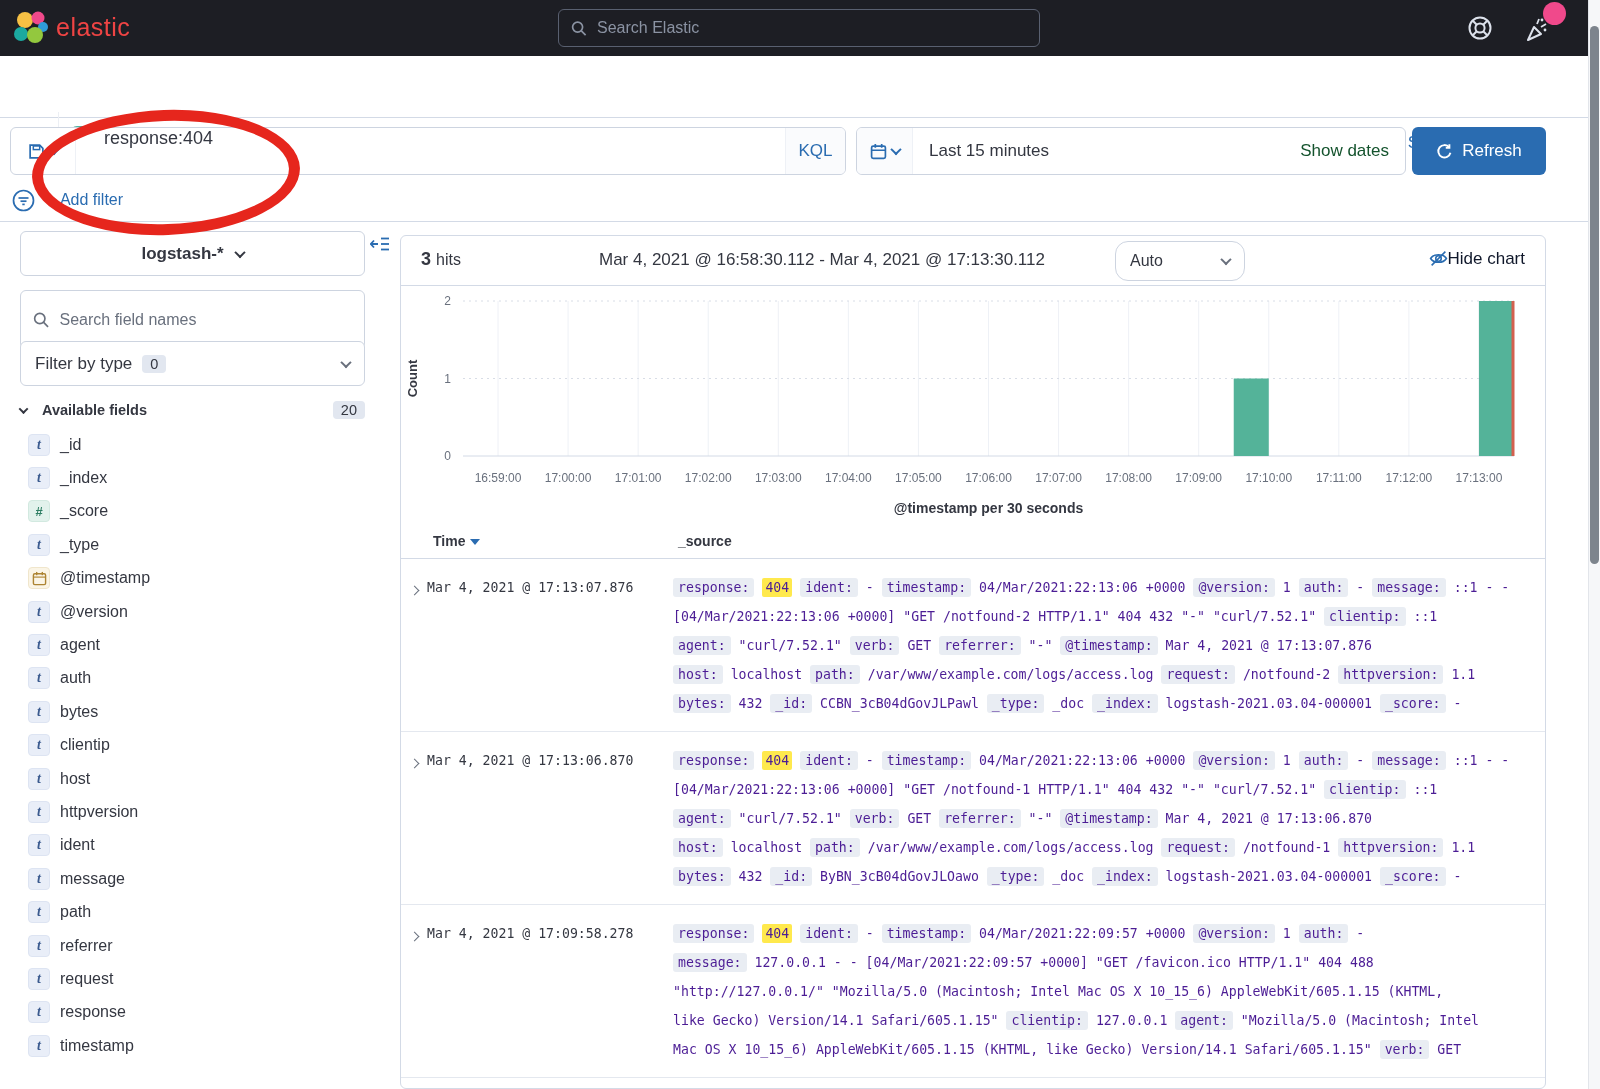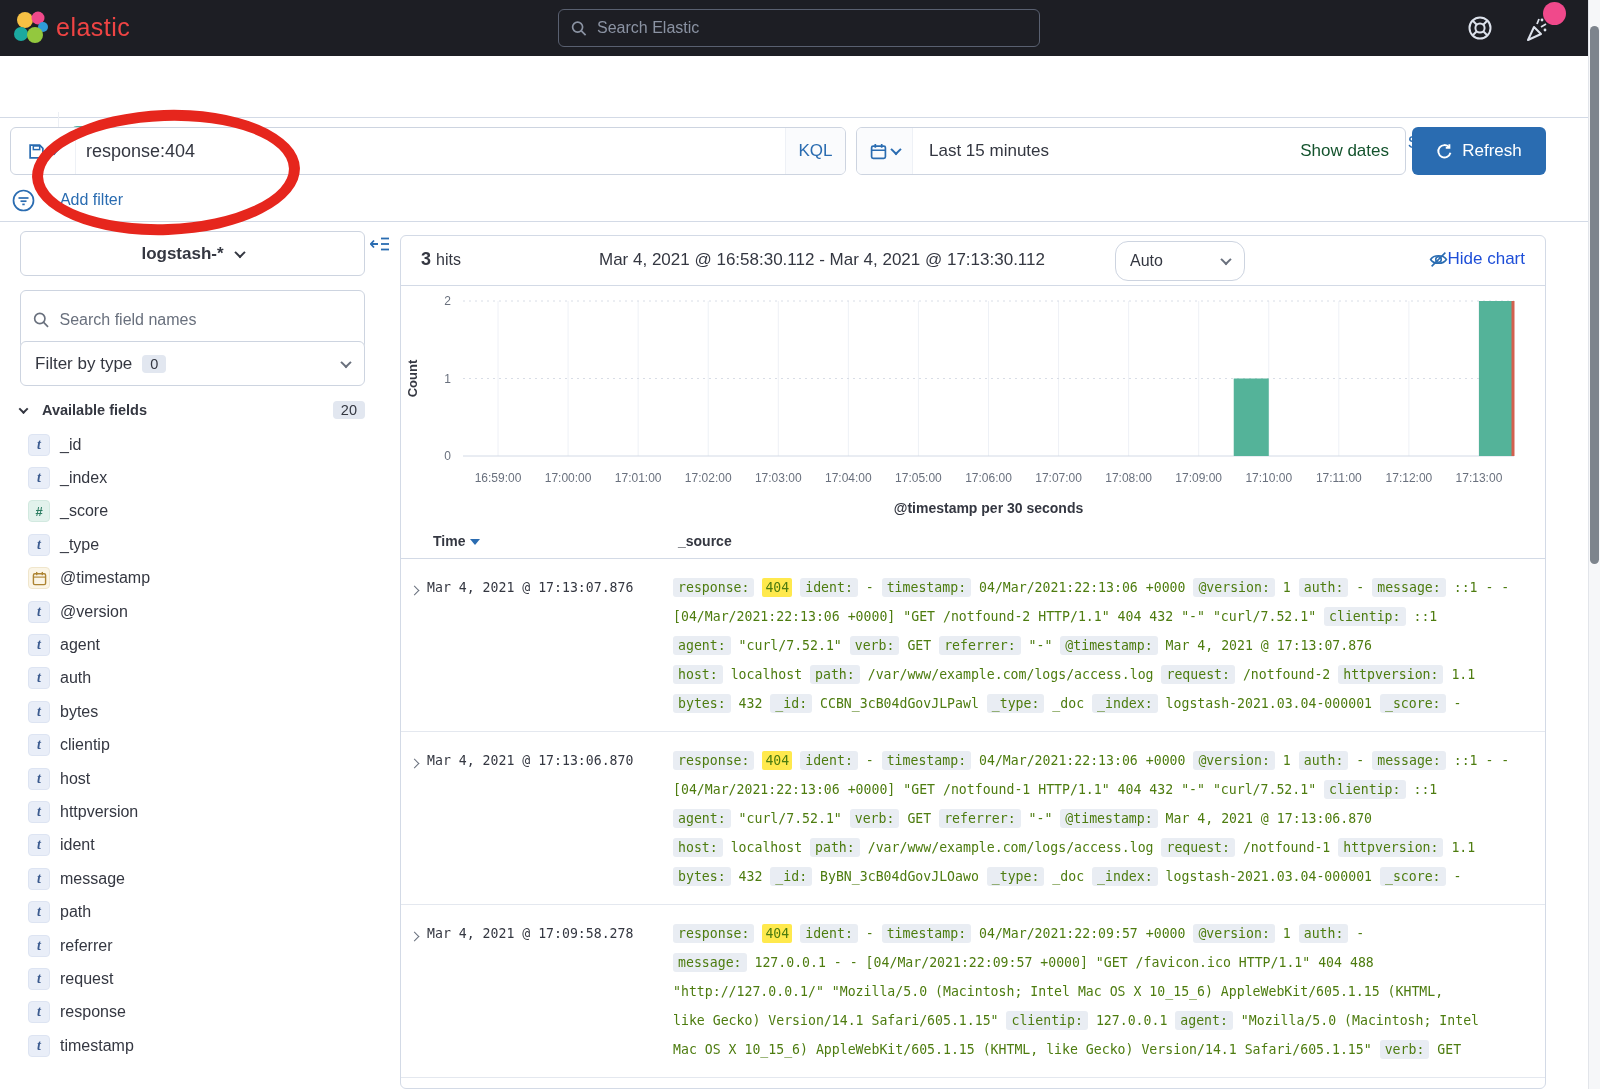--- a/index.html
+++ b/index.html
@@ -25,21 +25,21 @@
   .hamburger span{display:block;height:3px;background:#343741;border-radius:1px}
   .nav-sep{position:absolute;left:58px;top:56px;height:62px;border-left:1px solid #eceff4}
   .app-badge{position:absolute;left:70px;top:70px;width:34px;height:34px;border-radius:7px;background:#52b3a0;color:#fff;font-weight:700;font-size:16px;display:flex;align-items:center;justify-content:center}
   .nav-title{position:absolute;left:128px;top:76px;font-size:19px;color:#343741}
   .nav-actions{position:absolute;right:54px;top:56px;height:62px;display:flex;align-items:center;gap:38px}
   .nav-link{color:#2a6cb1;font-size:17px;cursor:pointer}
 
   
   .qgroup{position:absolute;left:10px;top:127px;width:836px;height:48px;display:flex;border:1px solid #cdd4e0;border-radius:6px;background:#fff;overflow:hidden}
   .q-save{width:64px;display:flex;align-items:center;justify-content:center;gap:5px;color:#2a6cb1;cursor:pointer}
-  .q-input{flex:1;display:flex;align-items:center;padding-left:10px;border-left:1px solid #eef1f6}
+  .q-input{flex:1;display:flex;align-items:flex-start;padding-left:28px;border-left:1px solid #eef1f6}
   .q-input input{border:0;outline:0;font-size:18px;color:#343741;width:100%;font-family:"Liberation Sans",sans-serif}
   .q-kql{width:60px;border-left:1px solid #eef1f6;display:flex;align-items:center;justify-content:center;color:#2a6cb1;font-size:17px;background:#fafbfd;cursor:pointer}
   .dategroup{position:absolute;left:856px;top:127px;width:550px;height:48px;display:flex;border:1px solid #cdd4e0;border-radius:6px;background:#fff;overflow:hidden}
   .d-cal{width:56px;display:flex;align-items:center;justify-content:center;gap:5px;background:#fafbfd;border-right:1px solid #eef1f6;color:#2a6cb1;cursor:pointer}
   .d-main{flex:1;display:flex;align-items:center;padding:0 16px;font-size:17px}
   .d-show{margin-left:auto;color:#14532d;cursor:pointer}
   .refresh-btn{position:absolute;left:1412px;top:127px;width:134px;height:48px;background:#2a6cb1;border-radius:6px;color:#fff;font-size:17px;display:flex;align-items:center;justify-content:center;gap:9px;cursor:pointer}
   .filter-row{position:absolute;left:12px;top:186px;height:28px;display:flex;align-items:center;gap:12px}
   .add-filter{color:#2a6cb1;font-size:16px;cursor:pointer}
   .section-divider{position:absolute;left:0;top:221px;width:1600px;border-top:1px solid #d3dae6}
@@ -68,33 +68,33 @@
   .fname{font-size:16px;color:#343741}
 
   
   .main-panel{position:absolute;left:400px;top:235px;width:1146px;height:854px;border:1px solid #d3dae6;border-radius:6px;background:#fff;overflow:hidden}
   .hits-bar{position:absolute;left:0;top:0;width:100%;height:50px;border-bottom:1px solid #d3dae6}
   .hits{position:absolute;left:20px;top:13px;font-size:16px}
   .hits b{font-size:18px;margin-right:5px}
   .timerange{position:absolute;left:198px;top:14px;font-size:17px;font-weight:500;color:#343741}
   .interval-select{position:absolute;left:714px;top:5px;width:130px;height:40px;border:1px solid #cdd4e0;border-radius:13px;background:#fff;display:flex;align-items:center;padding:0 14px;font-size:16px;cursor:pointer}
   .interval-select .chev{margin-left:auto;color:#69707d}
-  .hide-chart{position:absolute;right:20px;top:13px;display:flex;align-items:flex-end;gap:0;color:#1d4ed8;font-size:17px;cursor:pointer}
+  .hide-chart{position:absolute;right:20px;top:13px;display:flex;align-items:flex-start;gap:0;color:#0f172a;font-size:17px;cursor:pointer}
   .chart-wrap{position:absolute;left:0;top:55px;width:1146px;height:235px}
 
   
   .doc-table{position:absolute;left:0;top:293px;width:1146px}
   .thead{position:relative;height:30px;border-bottom:1px solid #d3dae6}
   .th-time{position:absolute;left:32px;top:4px;font-size:14px;font-weight:700;display:flex;align-items:center;gap:5px;cursor:pointer}
   .sort-arrow{width:0;height:0;border-left:5px solid transparent;border-right:5px solid transparent;border-top:6px solid #2a6cb1;margin-top:2px}
   .th-source{position:absolute;left:277px;top:4px;font-size:14px;font-weight:700}
   .doc-row{display:flex;padding:14px 0 13px 0;border-bottom:1px solid #e4e8ef}
   .expand{width:26px;padding-left:10px;padding-top:7px;color:#69707d;cursor:pointer}
   .doc-time{width:246px;font-family:"DejaVu Sans Mono",monospace;font-size:13.2px;line-height:29px;color:#343741}
-  .doc-src{flex:1;font-family:"DejaVu Sans Mono",monospace;font-size:13.2px;color:#4d7c0f;overflow:hidden}
+  .doc-src{flex:1;font-family:"DejaVu Sans Mono",monospace;font-size:13.2px;color:#4c1d95;overflow:hidden}
   .src-line{white-space:pre;height:29px;line-height:29px}
   .chip{background:#e9edf3;border-radius:3px;padding:2px 5px}
   .hl{background:#ffe94d;padding:2px 3px;border-radius:2px}
 
   
   .annotation{position:absolute;left:32px;top:110px;width:268px;height:125px;border:11px solid #e6261d;border-radius:50%;transform:rotate(-2deg);z-index:50;pointer-events:none}
   .scroll-track{position:absolute;left:1588px;top:0;width:12px;height:1089px;background:#f6f7f9;border-left:1px solid #e2e5ea}
   .scroll-thumb{position:absolute;left:1589.5px;top:26px;width:9px;height:538px;background:#7d848d;border-radius:5px;cursor:pointer}
 </style>
 </head>

